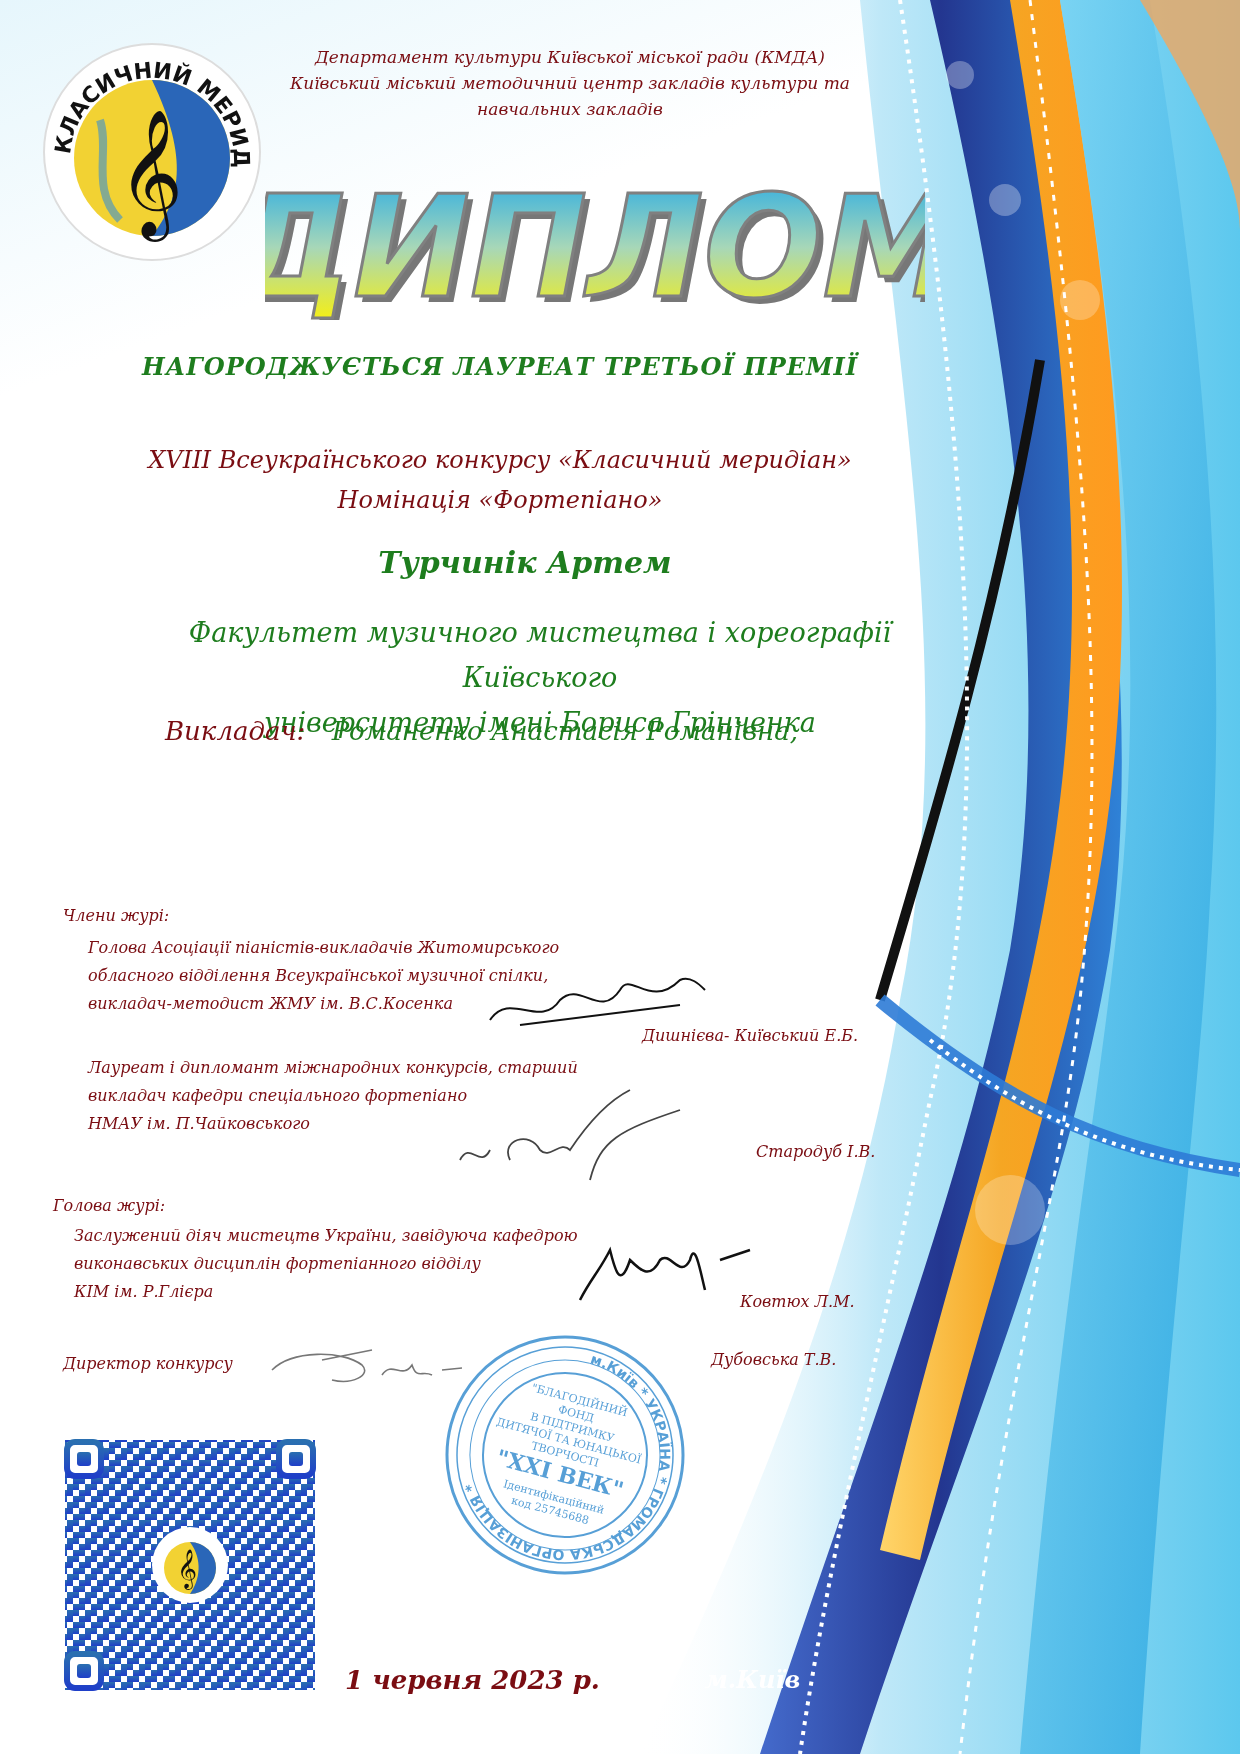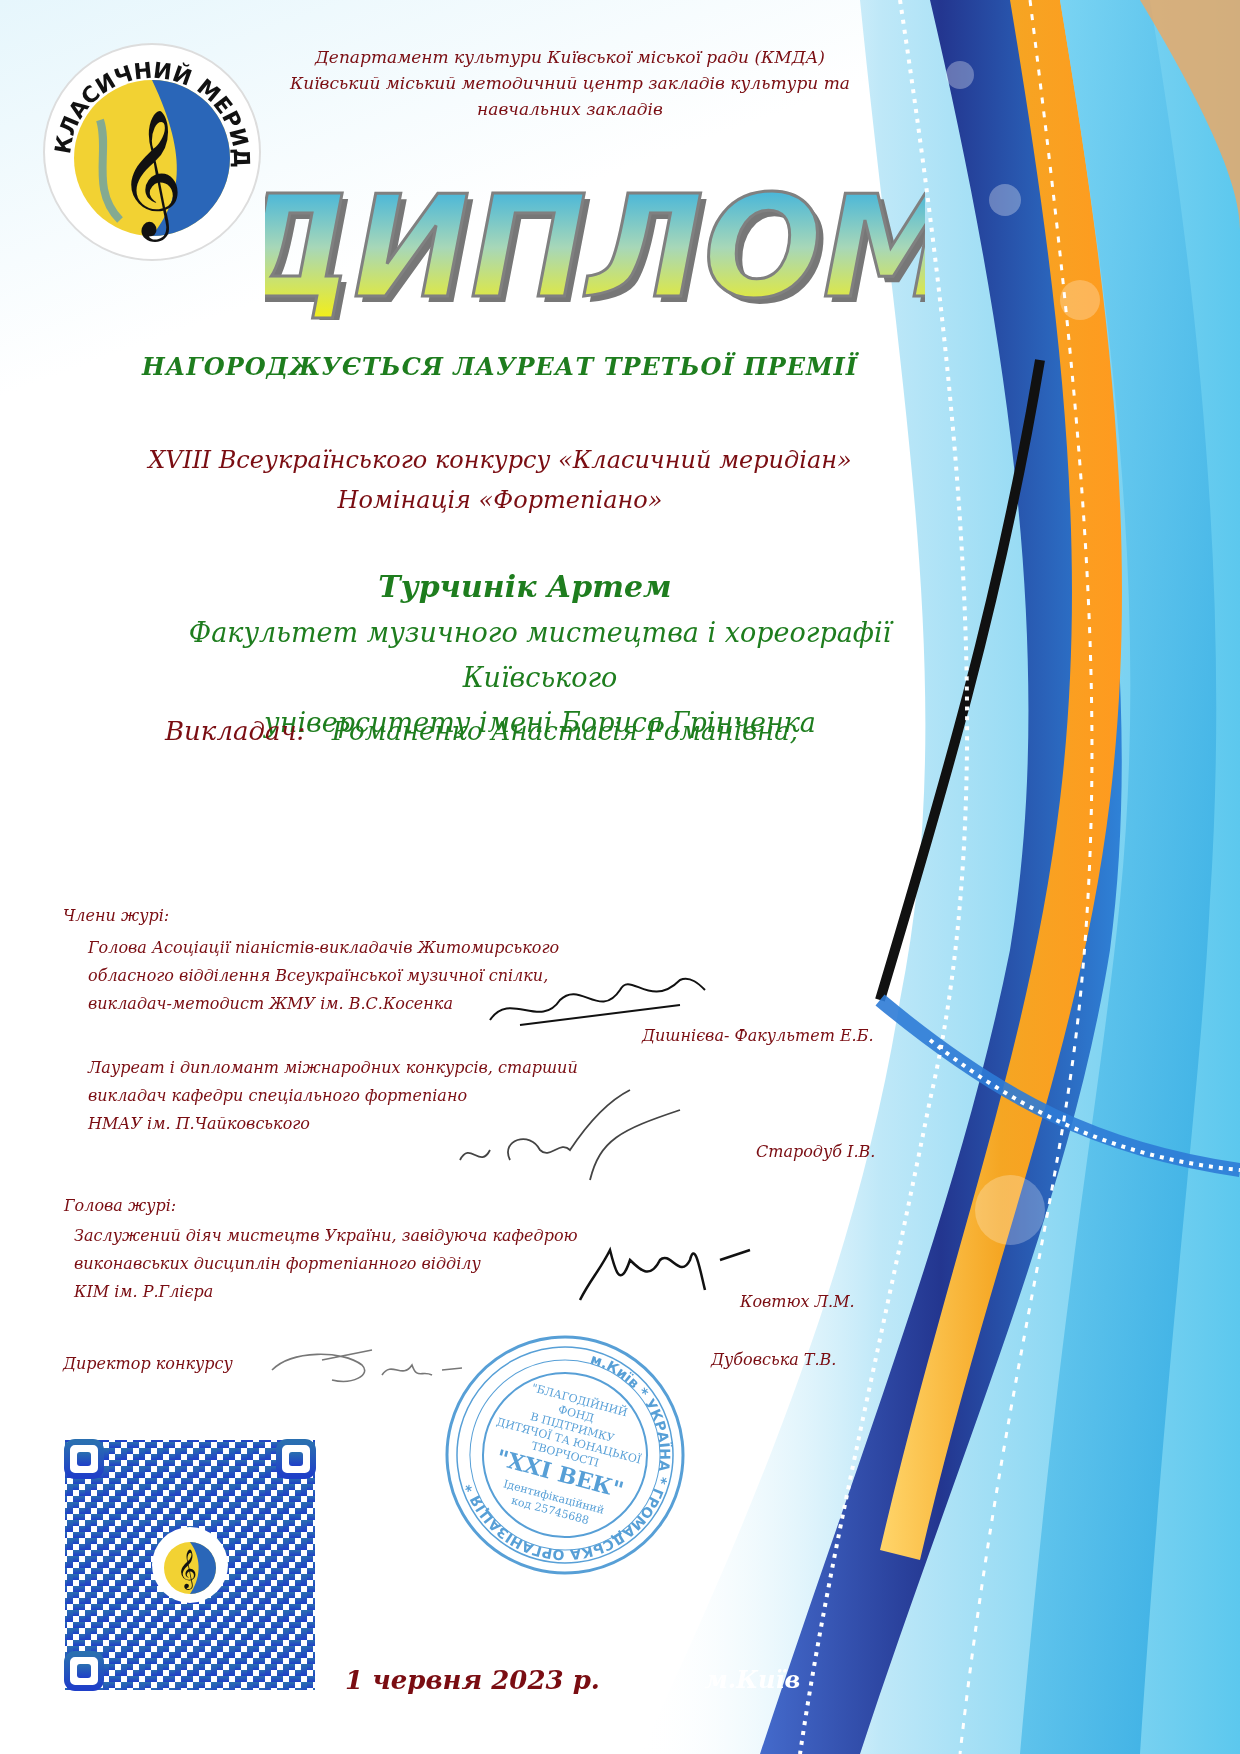--- a/index.html
+++ b/index.html
@@ -8,21 +8,21 @@
   .swirl{position:absolute;inset:0;}
   .abs{position:absolute;}
   .red{color:#7a0d12;}
   .green{color:#1e7d1e;}
   .it{font-style:italic;font-family:"DejaVu Serif",serif;}
   .center{text-align:center;}
   .header-lines{left:290px;top:44px;width:560px;font-size:17px;line-height:26px;}
   .title{left:265px;top:170px;width:660px;height:150px;}
   .award{left:100px;top:352px;width:800px;font-size:24px;font-weight:bold;letter-spacing:1px;}
   .contest{left:130px;top:440px;width:740px;font-size:24px;line-height:40px;}
-  .name{left:300px;top:545px;width:450px;font-size:30px;font-weight:bold;margin-top:24px;}
+  .name{left:300px;top:545px;width:450px;font-size:30px;font-weight:bold;}
   .inst{left:110px;top:610px;width:860px;font-size:27px;line-height:45px;}
   .teacher{left:165px;top:716px;width:760px;font-size:26px;}
   .teacher .lbl{color:#7a0d12;margin-right:18px;}
   .teacher .val{color:#1e7d1e;}
   .jury{font-size:16px;line-height:28px;}
   .sig-name{font-size:16px;}
   .date{left:345px;top:1665px;font-size:26px;font-weight:bold;}
   .city{left:705px;top:1665px;font-size:24px;font-weight:bold;color:#fff;}
   .logo{left:40px;top:40px;width:225px;height:225px;}
   .qr{left:55px;top:1430px;width:270px;height:270px;}
@@ -119,36 +119,36 @@
   <span class="lbl">Викладач:</span>
   <span class="val">Романенко Анастасія Романівна,</span>
 </div>
 
 <div class="abs it red jury" style="left:63px;top:902px;">Члени журі:</div>
 <div class="abs it red jury" style="left:88px;top:934px;">
   <div>Голова Асоціації піаністів-викладачів Житомирського</div>
   <div>обласного відділення Всеукраїнської музичної спілки,</div>
   <div>викладач-методист ЖМУ ім. В.С.Косенка</div>
 </div>
-<div class="abs it red sig-name" style="left:642px;top:1026px;">Дишнієва- Факультет  Е.Б.</div>
+<div class="abs it red sig-name" style="left:642px;top:1026px;">Дишнієва- Київський  Е.Б.</div>
 <svg class="sig" style="left:480px;top:960px;" width="230" height="80">
   <path d="M10 60 C 30 30, 60 70, 80 40 C 100 20, 120 60, 140 30 C 150 10, 170 50, 200 20 C 210 15, 220 25, 225 30 M 40 65 L 200 45" stroke="#111" stroke-width="2" fill="none"></path>
 </svg>
 
 <div class="abs it red jury" style="left:88px;top:1054px;">
   <div>Лауреат і дипломант міжнародних конкурсів, старший</div>
   <div> викладач  кафедри спеціального фортепіано</div>
   <div>НМАУ ім. П.Чайковського</div>
 </div>
 <div class="abs it red sig-name" style="left:726px;top:1142px;margin-left:30px;">Стародуб І.В.</div>
 <svg class="sig" style="left:450px;top:1080px;" width="240" height="110">
   <path d="M10 80 C 20 60, 30 90, 40 70 M 60 80 C 50 60, 80 50, 90 70 C 100 80, 110 60, 120 70 C 140 40, 160 20, 180 10 M 140 100 C 150 60, 170 50, 230 30" stroke="#444" stroke-width="1.8" fill="none"></path>
 </svg>
 
-<div class="abs it red jury" style="left:64px;top:1192px;">Голова журі:</div>
+<div class="abs it red jury" style="left:53px;top:1192px;">Голова журі:</div>
 <div class="abs it red jury" style="left:74px;top:1222px;">
   <div>Заслужений діяч мистецтв України, завідуюча кафедрою</div>
   <div>виконавських дисциплін фортепіанного відділу</div>
   <div> КІМ ім. Р.Глієра</div>
 </div>
 <div class="abs it red sig-name" style="left:740px;top:1292px;">Ковтюх Л.М.</div>
 <svg class="sig" style="left:570px;top:1230px;" width="190" height="80">
   <path d="M10 70 C 20 50, 30 40, 40 20 C 45 40, 50 60, 60 30 C 70 40, 80 50, 90 30 C 100 20, 110 50, 120 30 C 125 10, 130 40, 135 60 M 150 30 L 180 20" stroke="#111" stroke-width="2.5" fill="none"></path>
 </svg>
 

